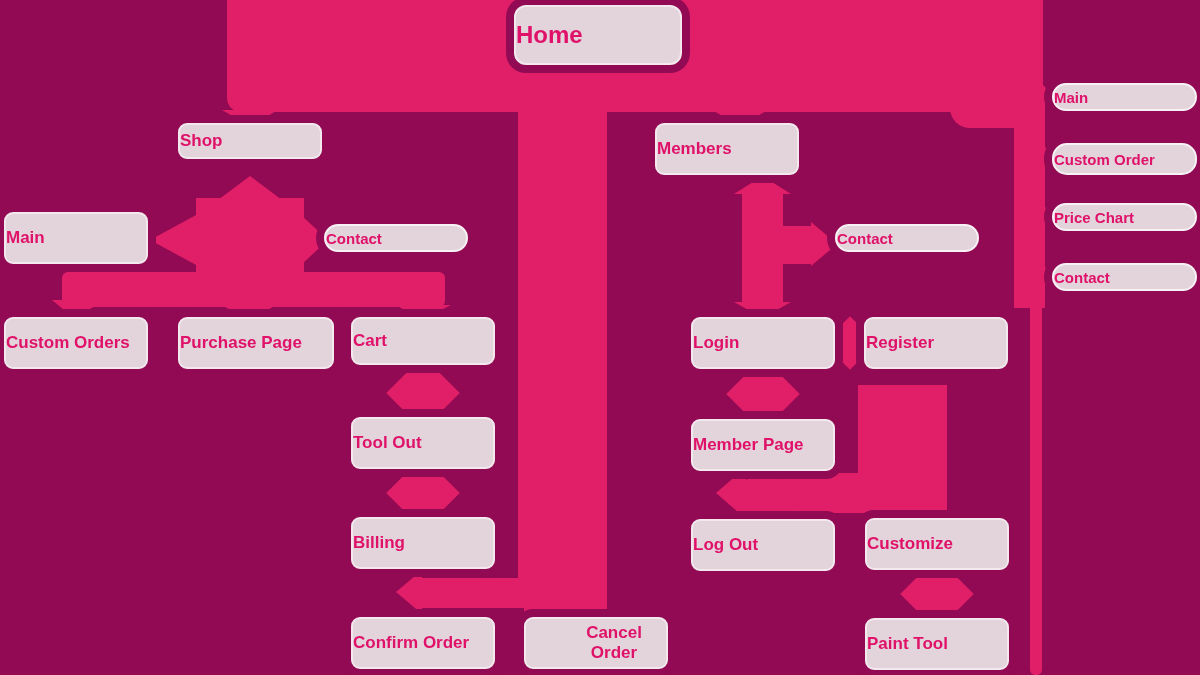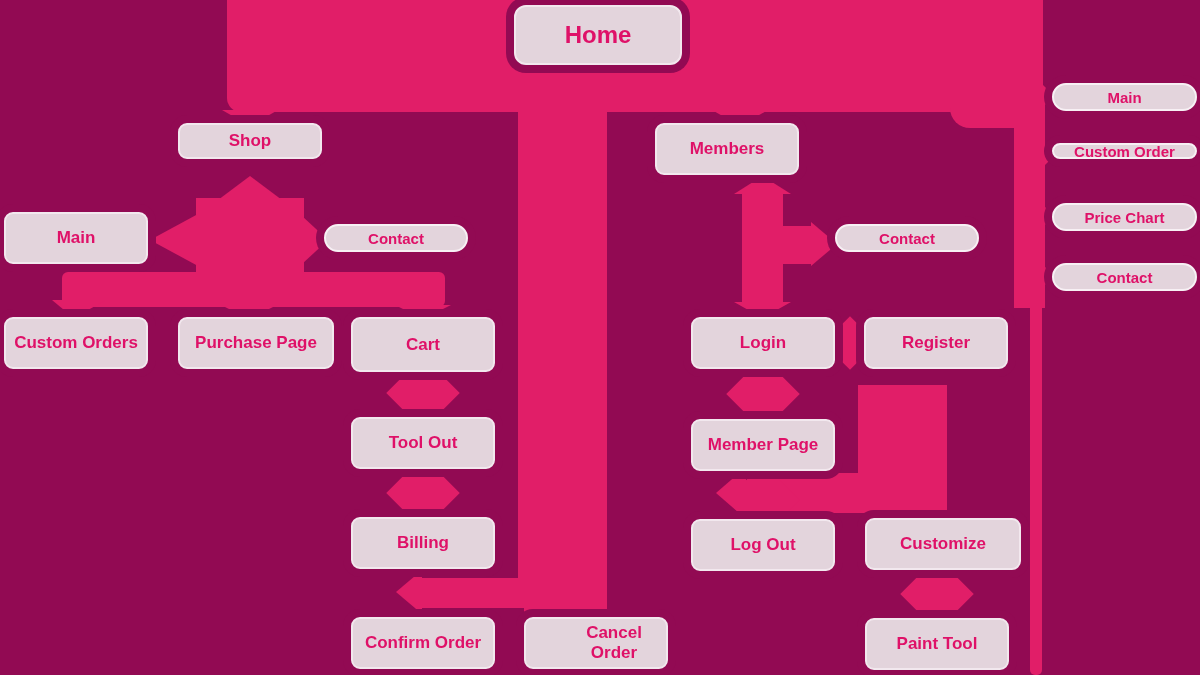--- a/index.html
+++ b/index.html
@@ -21,21 +21,21 @@
   .conn{position:absolute;background:var(--color-connector);}
   .diamond{position:absolute;background:var(--color-connector);transform:rotate(45deg);}
   .tri{position:absolute;background:var(--color-connector);}
   
   .node{
     position:absolute;
     background:var(--color-node-fill);
     border:2px solid var(--color-node-border);
     border-radius:9px;
     box-shadow:0 0 0 8px var(--color-background);
-    display:flex;align-items:center;justify-content:center;
+    display:flex;align-items:center;
     color:var(--color-node-text);
     font-weight:bold;font-size:17px;
     box-sizing:border-box;
     text-align:center;
   }
   .pill{
     border-radius:15px;
     border:2px solid #f7f0f4;
     font-size:15px;
   }
@@ -103,21 +103,21 @@
   </div>
   <div class="node pill" style="left:324px;top:224px;width:144px;height:28px;">
     <span>Contact</span>
   </div>
   <div class="node" style="left:4px;top:317px;width:144px;height:52px;">
     <span>Custom Orders</span>
   </div>
   <div class="node" style="left:178px;top:317px;width:156px;height:52px;">
     <span>Purchase Page</span>
   </div>
-  <div class="node" style="left:351px;top:317px;width:144px;height:55px;">
+  <div class="node" style="left:351px;top:317px;width:144px;height:48px;">
     <span>Cart</span>
   </div>
   <div class="node" style="left:351px;top:417px;width:144px;height:52px;">
     <span>Tool Out</span>
   </div>
   <div class="node" style="left:351px;top:517px;width:144px;height:52px;">
     <span>Billing</span>
   </div>
   <div class="node" style="left:351px;top:617px;width:144px;height:52px;">
     <span>Confirm Order</span>
@@ -137,31 +137,31 @@
   </div>
   <div class="node" style="left:864px;top:317px;width:144px;height:52px;">
     <span>Register</span>
   </div>
   <div class="node" style="left:691px;top:419px;width:144px;height:52px;">
     <span>Member Page</span>
   </div>
   <div class="node" style="left:691px;top:519px;width:144px;height:52px;">
     <span>Log Out</span>
   </div>
-  <div class="node" style="left:865px;top:518px;width:156px;height:52px;">
+  <div class="node" style="left:865px;top:518px;width:144px;height:52px;">
     <span>Customize</span>
   </div>
   <div class="node" style="left:865px;top:618px;width:144px;height:52px;">
     <span>Paint Tool</span>
   </div>
 
   <div class="node pill" style="left:1052px;top:83px;width:145px;height:28px;">
     <span>Main</span>
   </div>
-  <div class="node pill" style="left:1052px;top:143px;width:145px;height:16px;">
+  <div class="node pill" style="left:1052px;top:143px;width:145px;height:32px;">
     <span>Custom Order</span>
   </div>
   <div class="node pill" style="left:1052px;top:203px;width:145px;height:28px;">
     <span>Price Chart</span>
   </div>
   <div class="node pill" style="left:1052px;top:263px;width:145px;height:28px;">
     <span>Contact</span>
   </div>
 
 </div>

